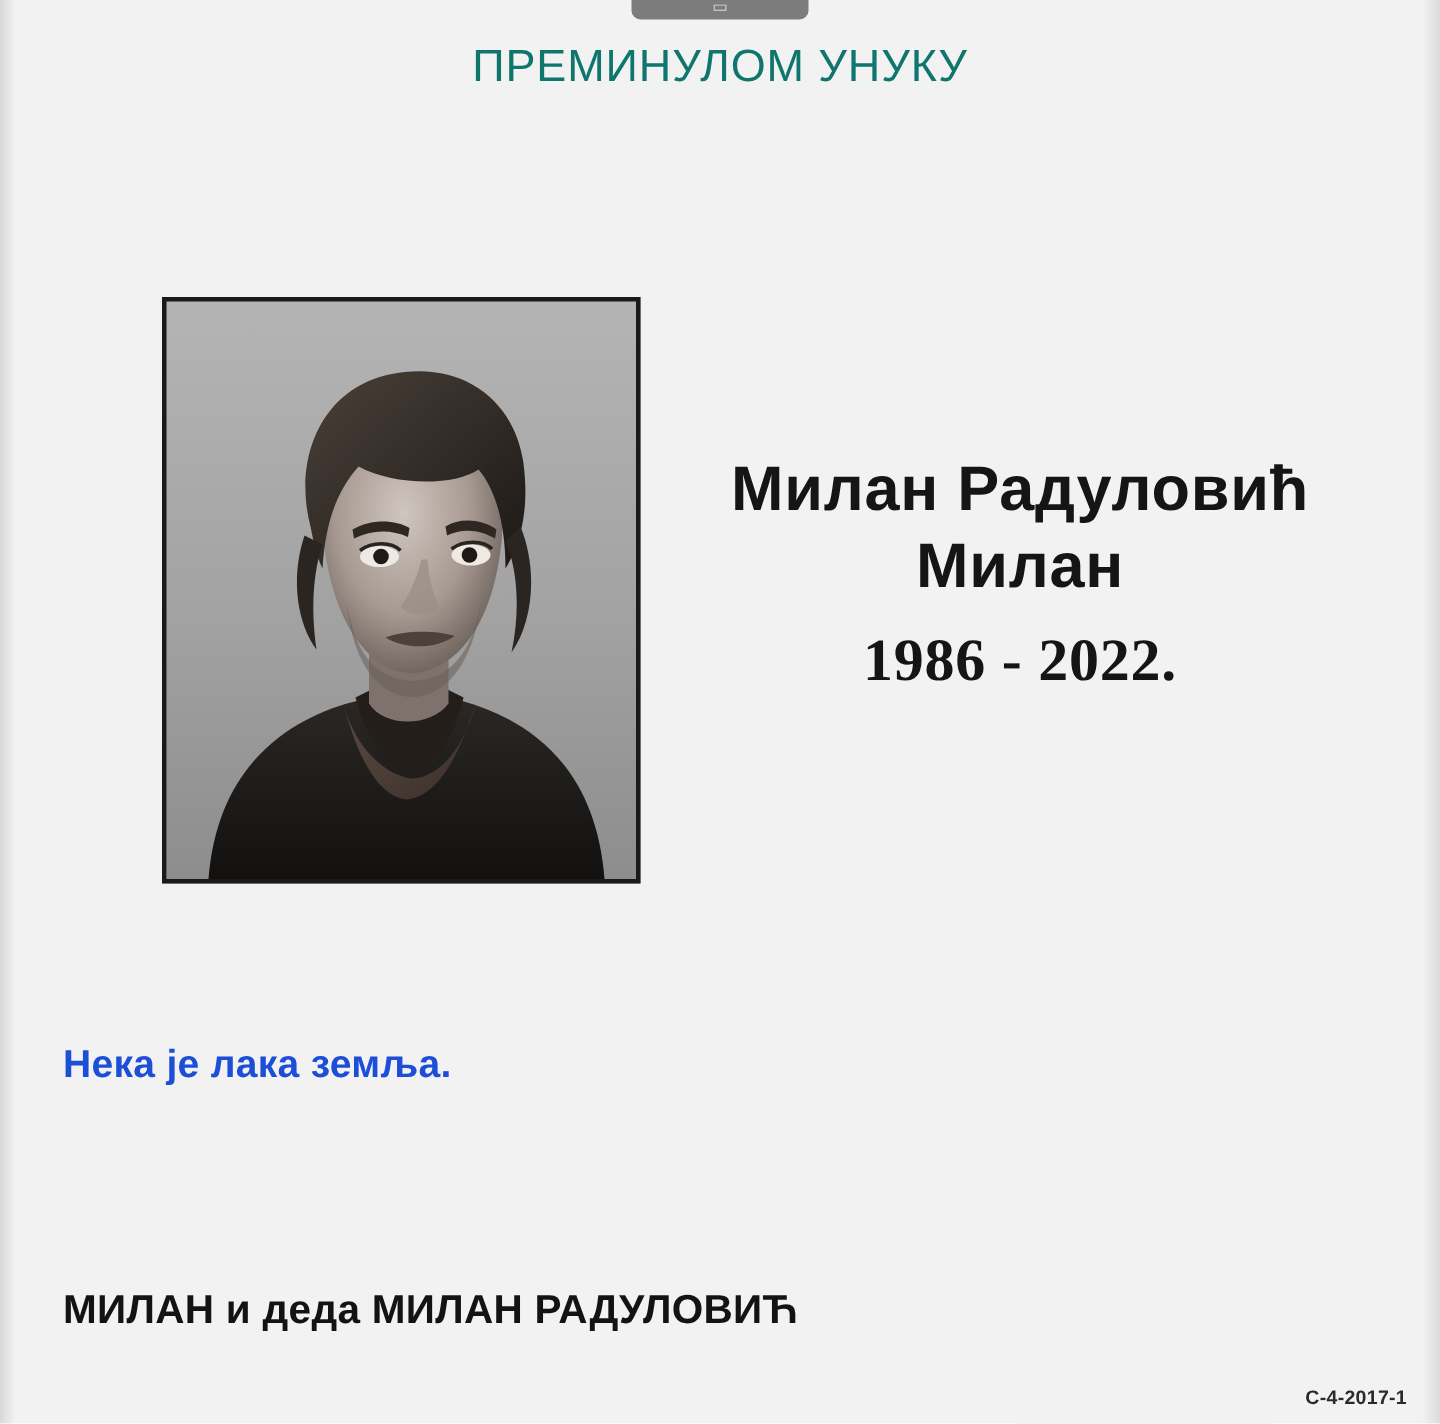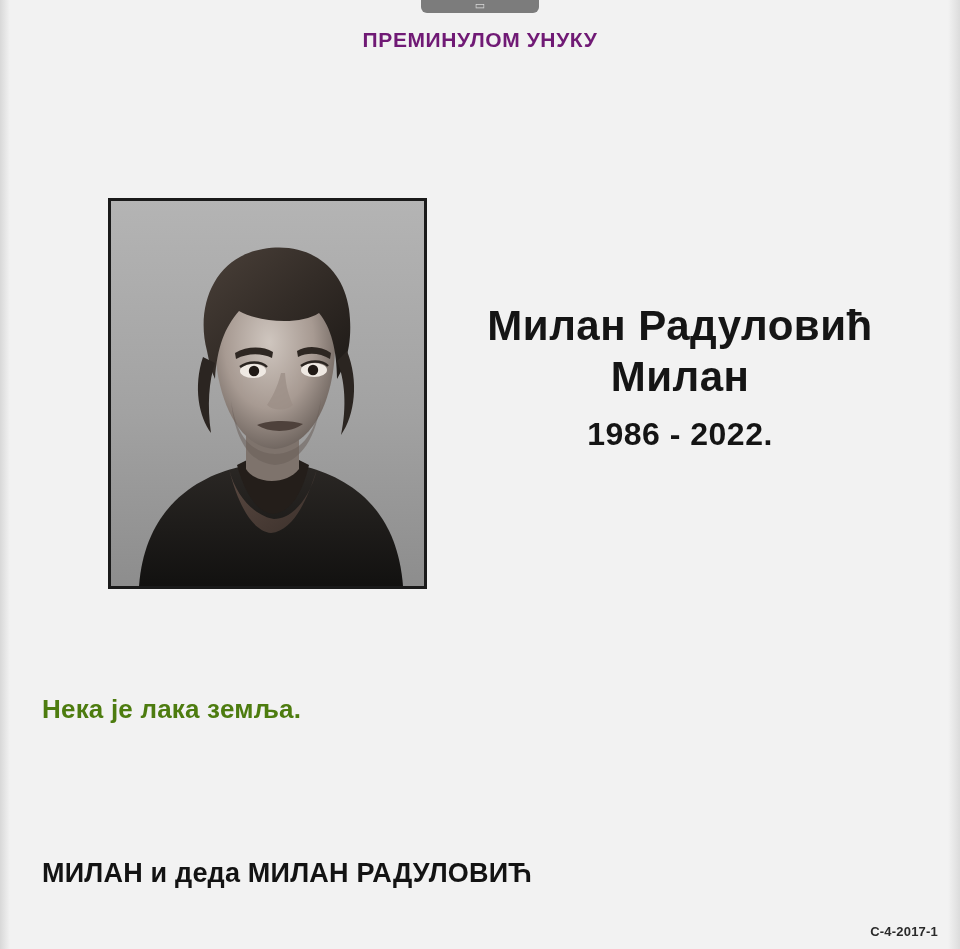--- a/index.html
+++ b/index.html
@@ -58,24 +58,24 @@
     font-size: 11px;
     line-height: 11px;
   }
 
   .headline {
     position: absolute;
     top: 28px;
     left: 0;
     width: 100%;
     text-align: center;
-    font-size: 21px;
-    font-weight: bold;
+    font-size: 30px;
+    font-weight: normal;
     letter-spacing: 0.6px;
-    color: #701a75;
+    color: #0f766e;
   }
 
   .portrait-wrap {
     position: absolute;
     left: 108px;
     top: 198px;
     width: 313px;
     height: 385px;
     border: 3px solid #1a1a1a;
     background: #9a9a9a;
@@ -96,32 +96,33 @@
     color: #151515;
   }
   .name-line {
     font-size: 42px;
     font-weight: bold;
     line-height: 1.22;
     letter-spacing: 0.5px;
   }
   .years {
     margin-top: 14px;
-    font-size: 32px;
+    font-size: 40px;
     font-weight: bold;
     letter-spacing: 0.5px;
+    font-family: Liberation Serif, serif;
   }
 
   .message {
     position: absolute;
     left: 42px;
     top: 694px;
     font-size: 26px;
     font-weight: bold;
-    color: #4d7c0f;
+    color: #1d4ed8;
     letter-spacing: 0.2px;
   }
 
   .signature {
     position: absolute;
     left: 42px;
     top: 858px;
     font-size: 27px;
     font-weight: bold;
     color: #131313;

